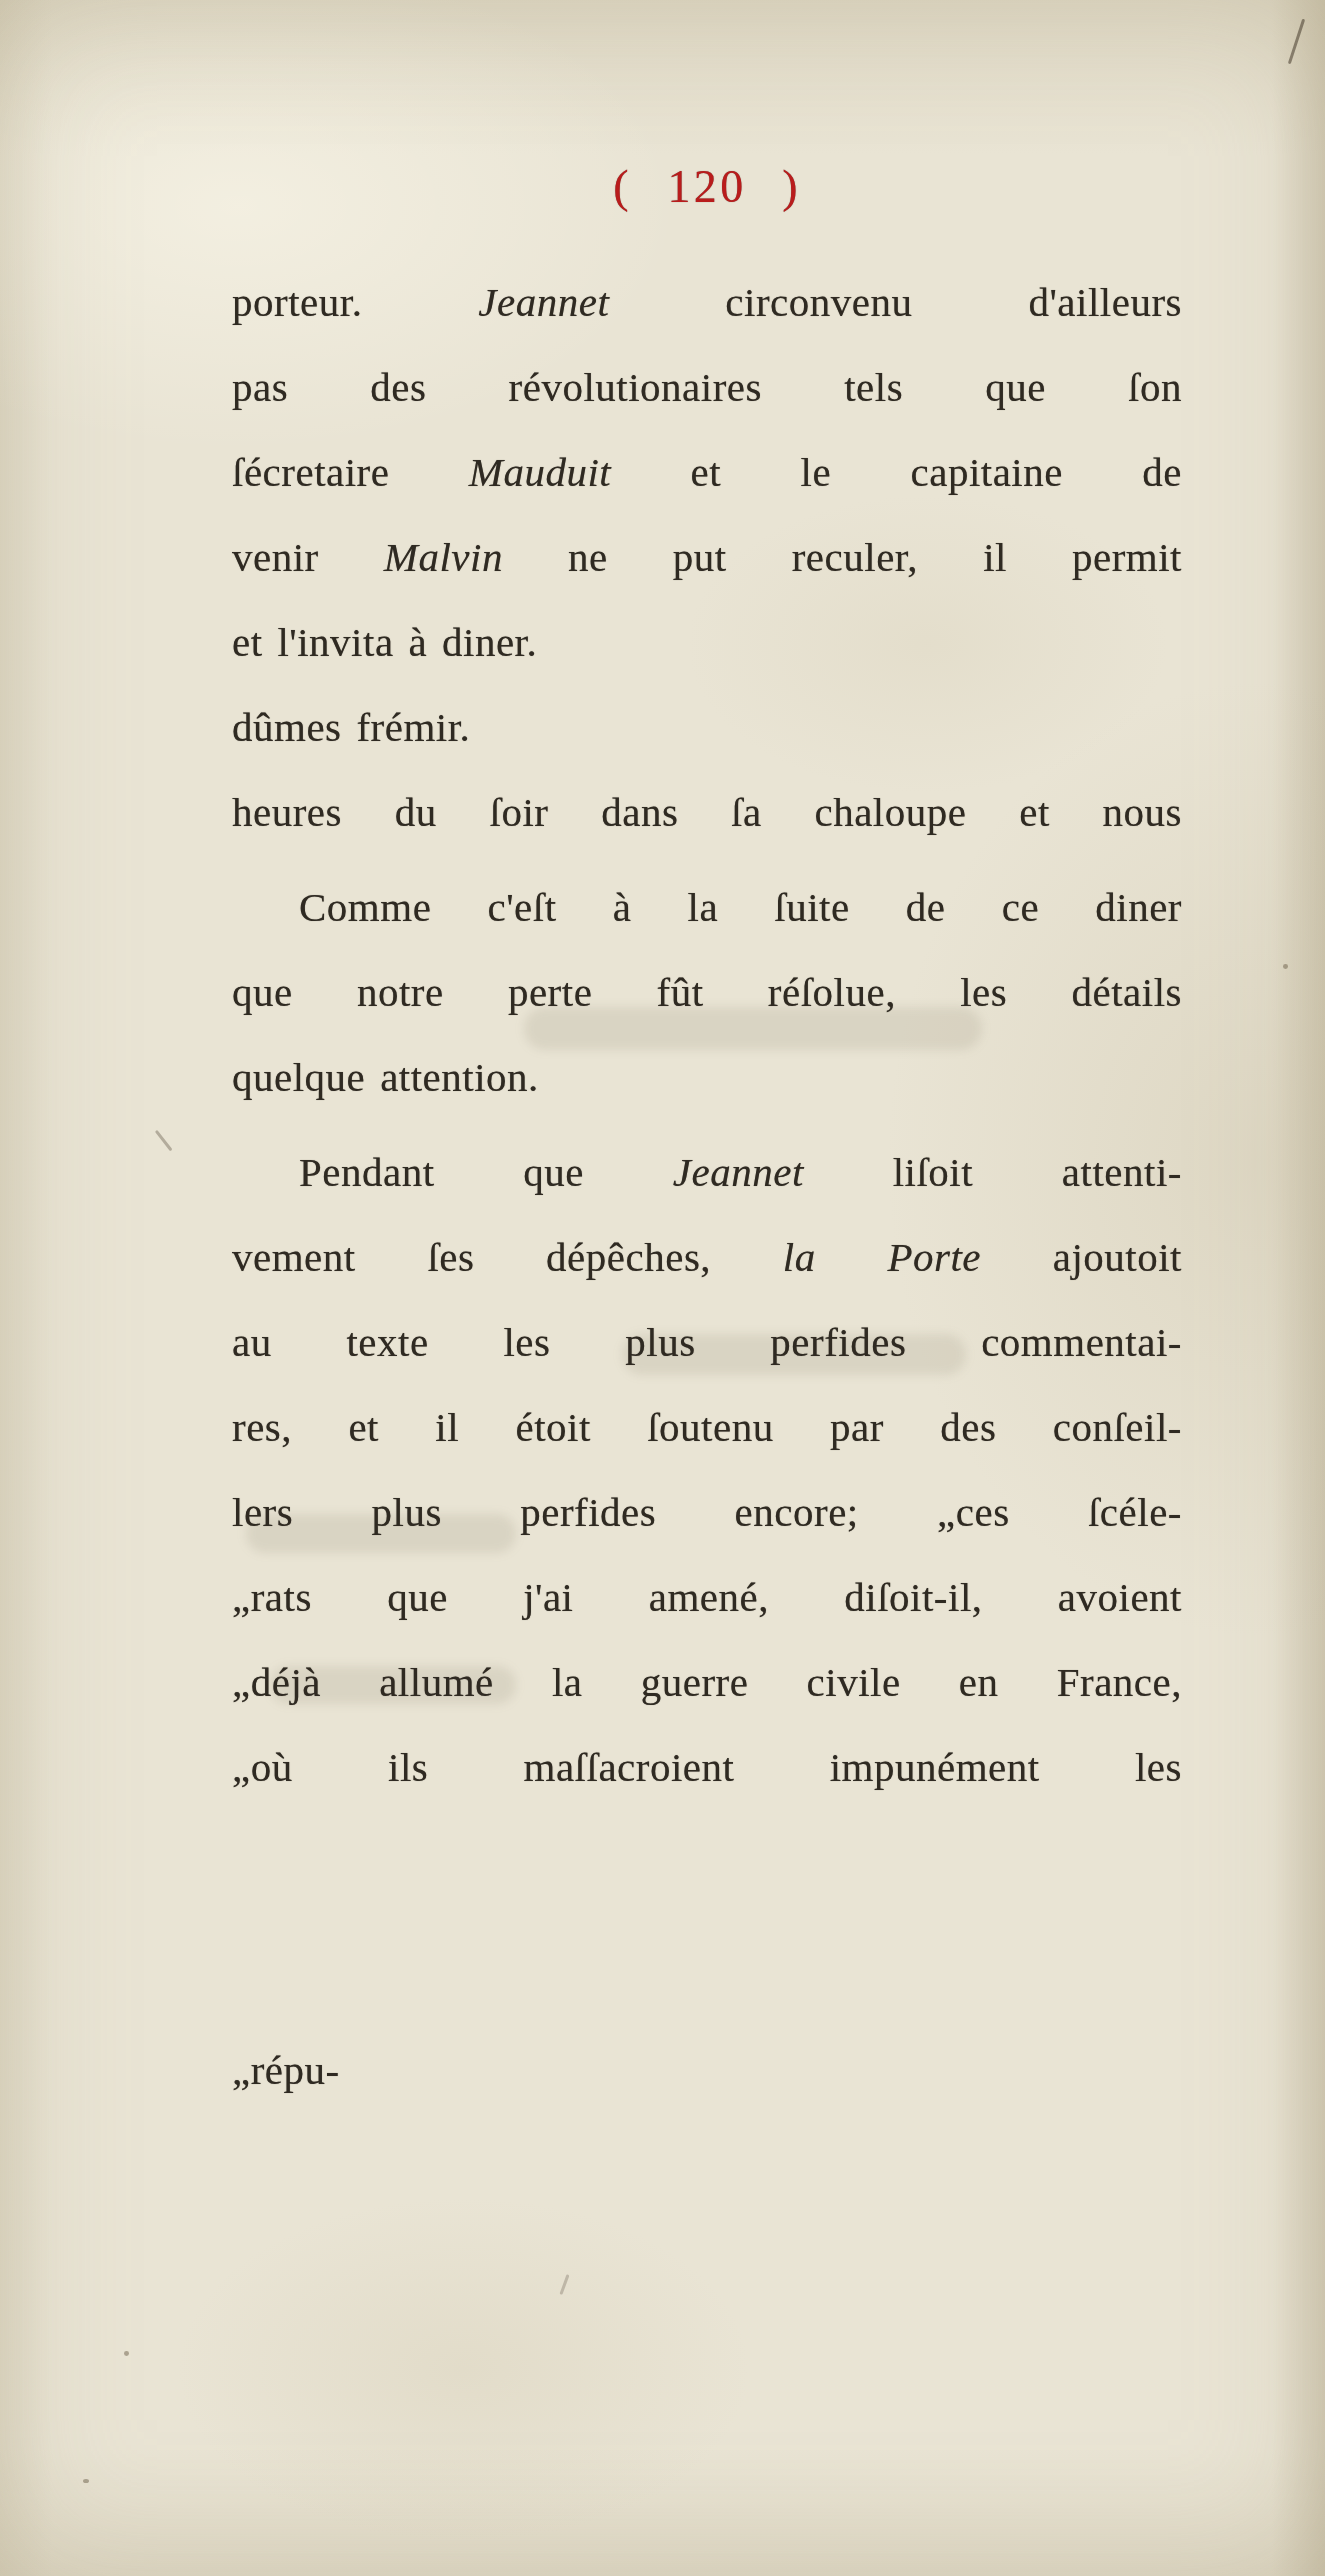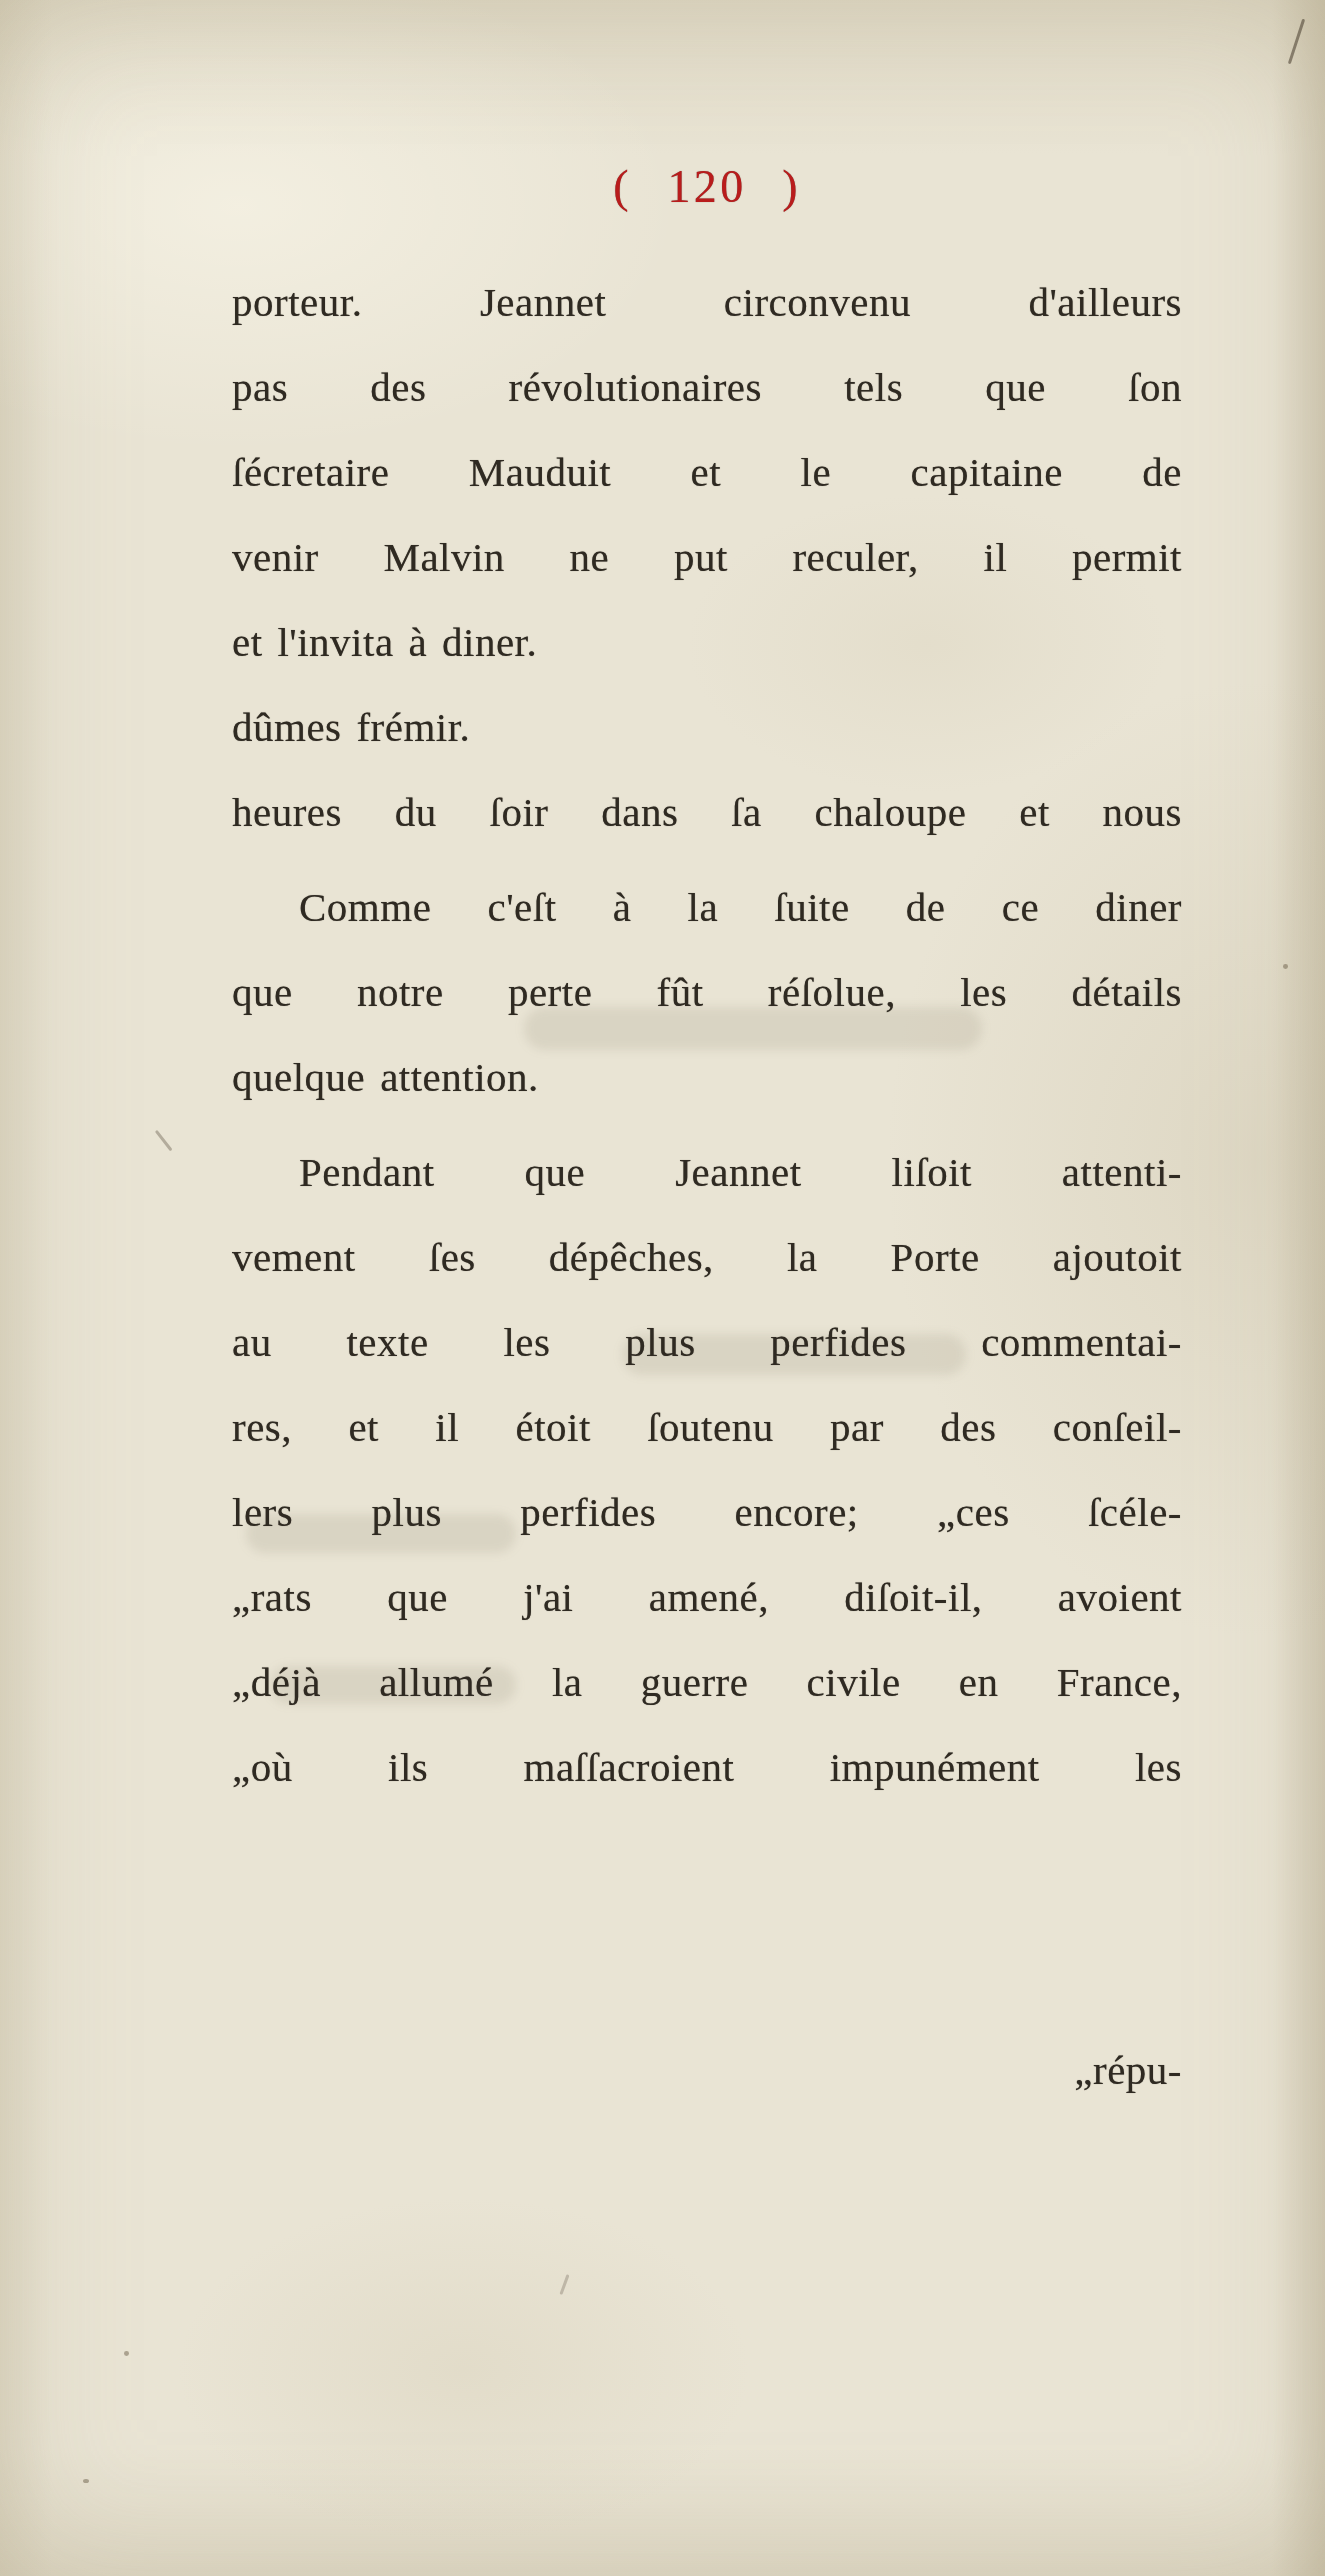--- a/index.html
+++ b/index.html
@@ -29,24 +29,24 @@
   .text-block{
     position:absolute;left:232px;top:260px;width:950px;
     font-size:41px;line-height:85px;color:#2f2a22;
     letter-spacing:0.5px;word-spacing:4.1px;
     text-shadow:0 0 0.8px rgba(47,42,34,.6);
   }
   .line{white-space:normal;}
   .line.just{text-align:justify;text-align-last:justify;}
   .line.indent{text-indent:67px;}
   .line.parastart{margin-top:9.8px;}
-  .line .it{}
+  .line .it{font-style:italic;}
   .catchword{
     position:absolute;left:232px;width:950px;top:2046px;
-    text-align:right;font-size:41px;color:#2f2a22;
+    text-align:left;font-size:41px;color:#2f2a22;
     letter-spacing:0.5px;text-shadow:0 0 0.8px rgba(47,42,34,.6);
   }
   .smudge{
     position:absolute;border-radius:23px;
     background:rgba(118,106,86,.13);filter:blur(4.9px);
   }
   .stroke-mark{
     position:absolute;background:rgba(70,58,44,.55);border-radius:1.6px;
   }
   .speck{

